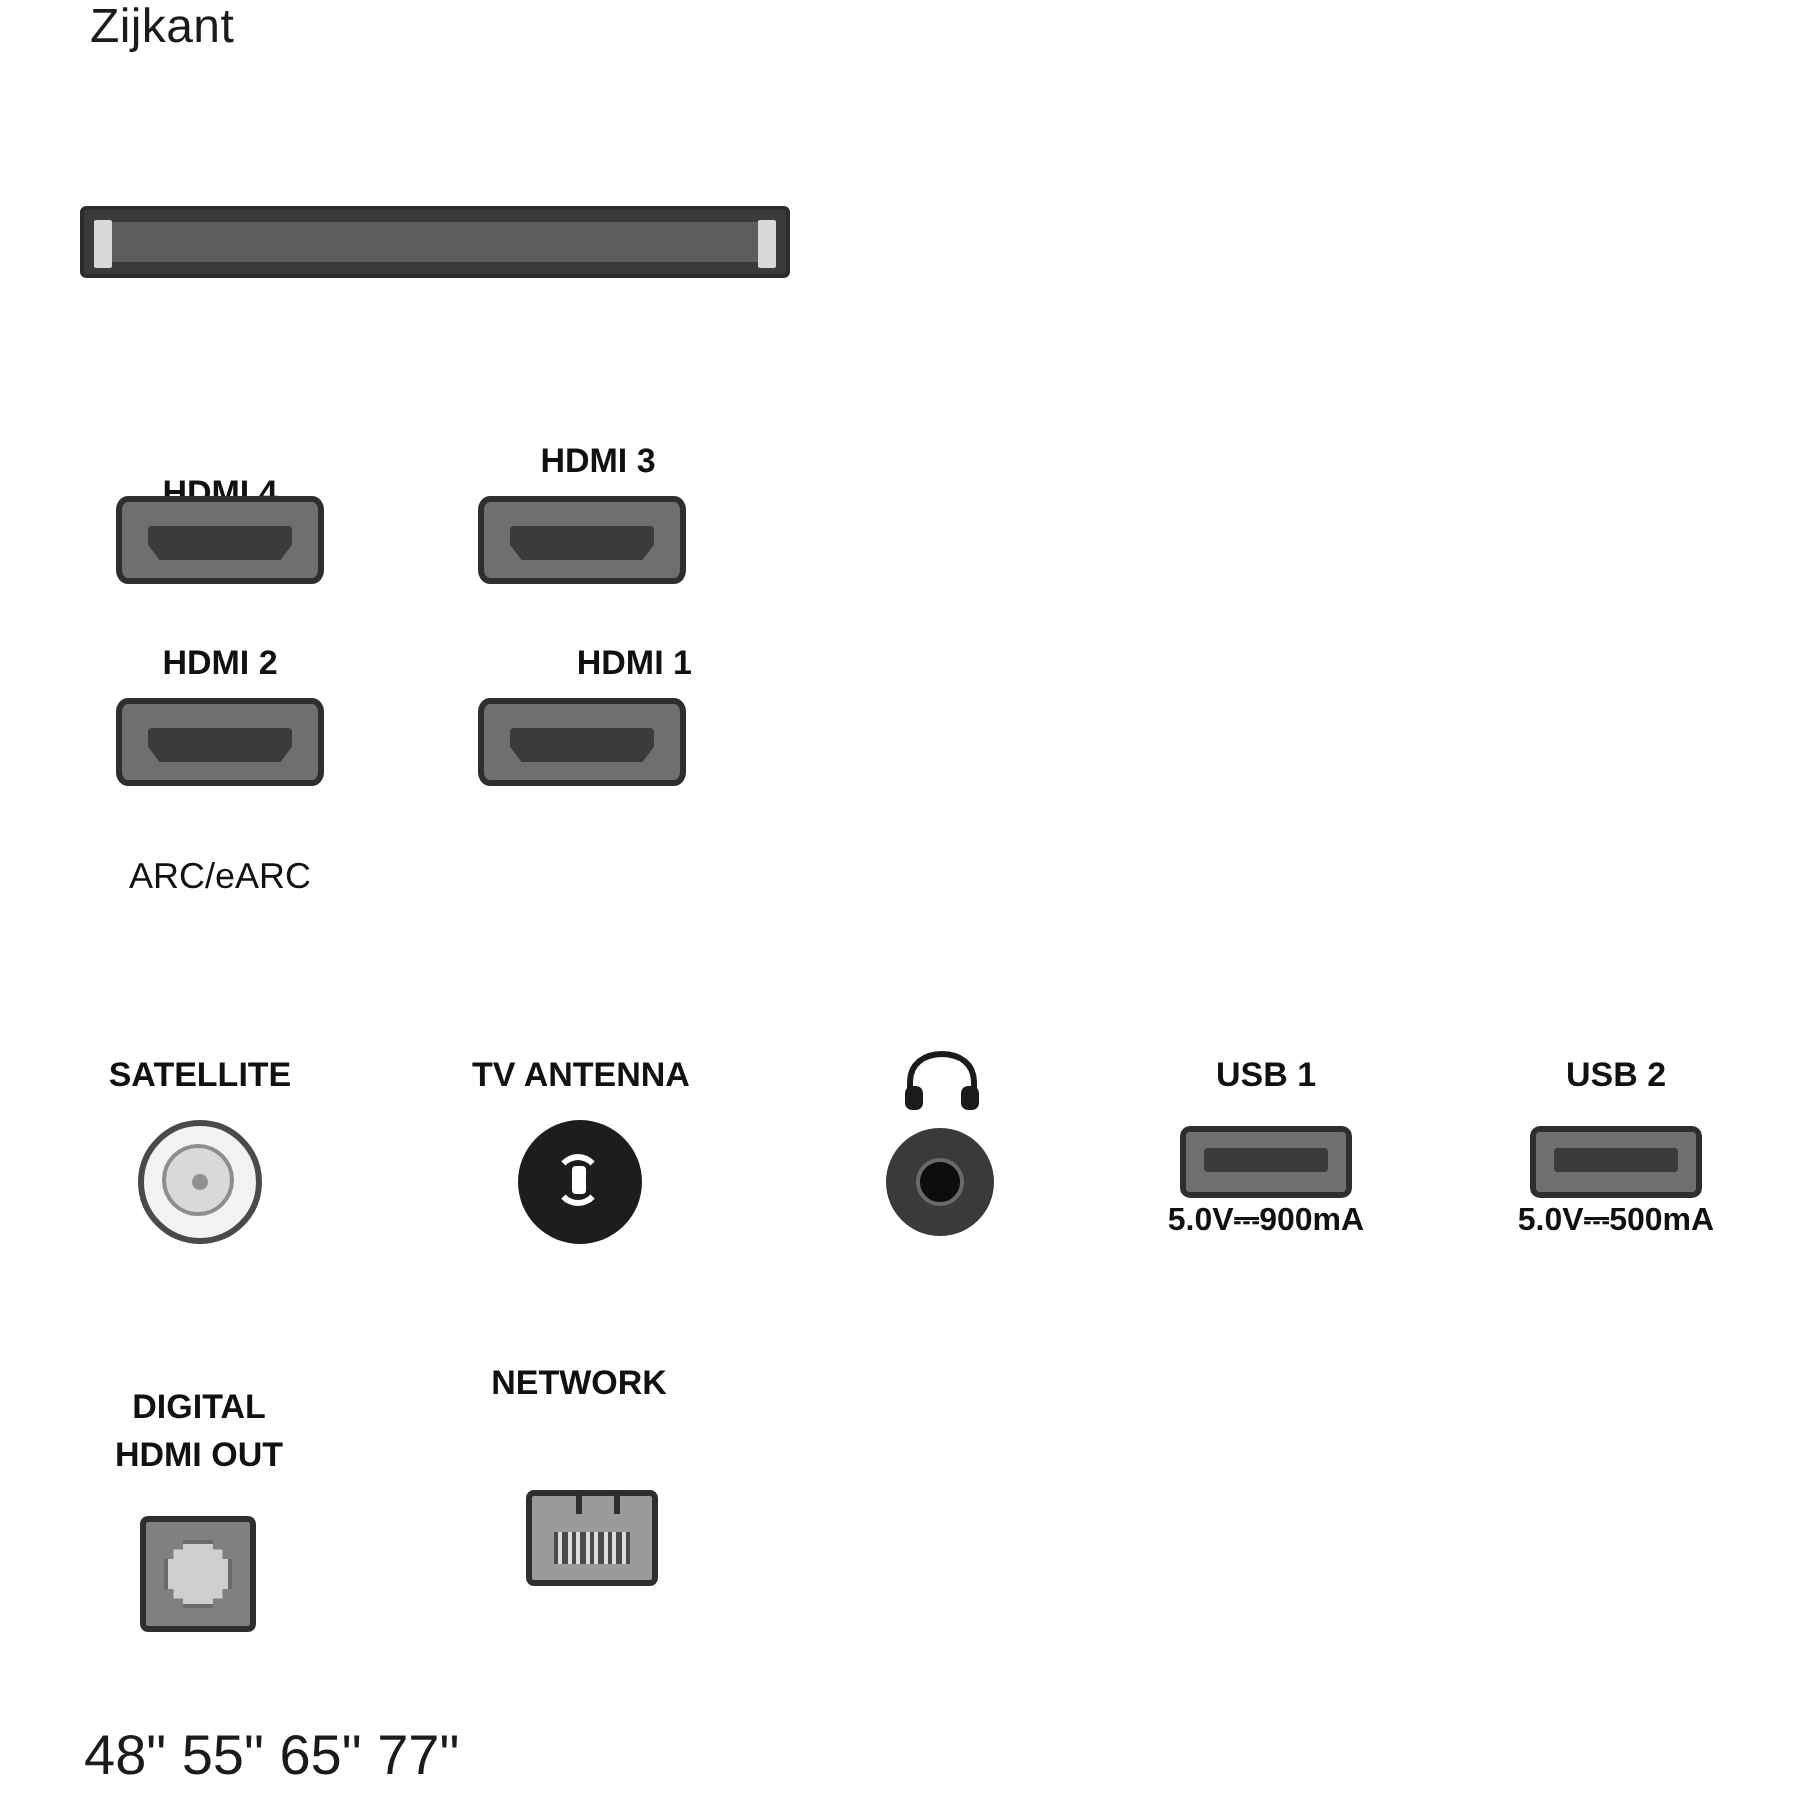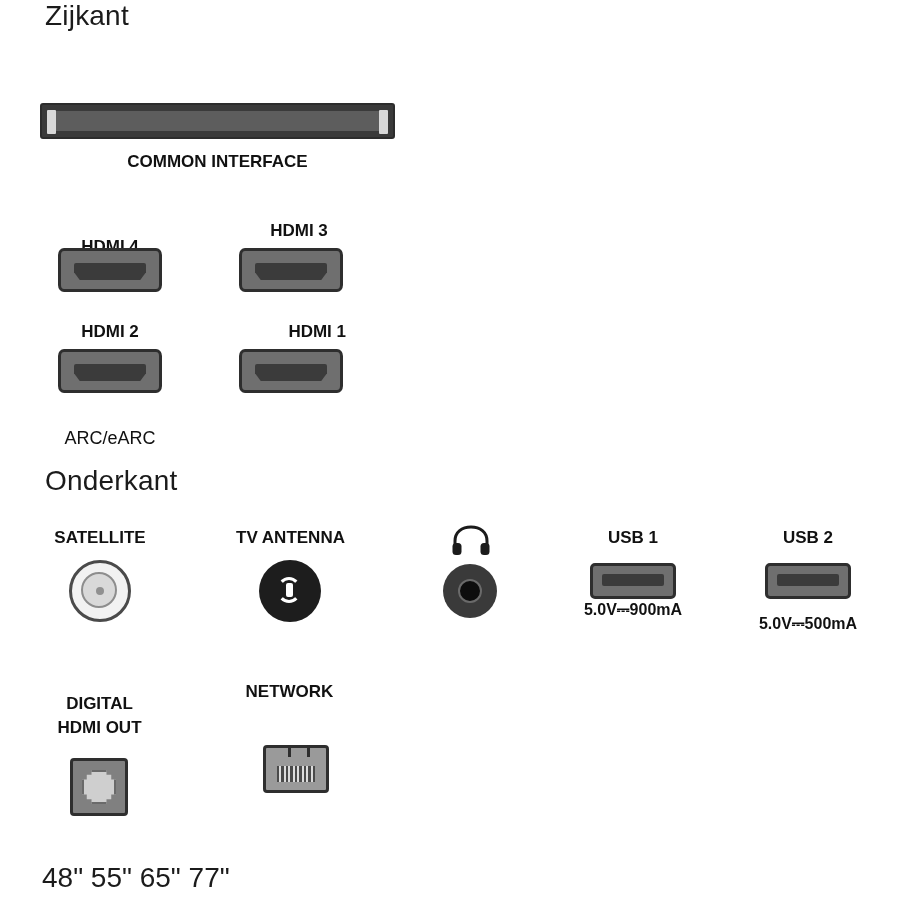--- a/index.html
+++ b/index.html
@@ -17,21 +17,21 @@
   }
   .page {
     position: relative;
     width: 900px;
     height: 900px;
   }
 
   
   .section-title {
     position: absolute;
-    font-size: 28px;
+    font-size: 24px;
     font-weight: 400;
     letter-spacing: 0.2px;
     color: #1b1b1b;
     white-space: nowrap;
   }
   #title-side { left: 45px; top: 0px; }
   #title-bottom { left: 45px; top: 465px; }
 
   
   .lbl {
@@ -293,21 +293,20 @@
 
 <div class="page">
 
   <div class="section-title" id="title-side">Zijkant</div>
 
   <div class="ci-slot">
     <div class="ci-inner"></div>
     <div class="ci-tab l"></div>
     <div class="ci-tab r"></div>
   </div>
-  <div class="lbl" style="left:40px; top:152px; width:355px;">COMMON INTERFACE</div>
 
   <div class="lbl" style="left:55px; top:221px; width:110px;margin-top:16px;">HDMI 4</div>
   <div class="hdmi" style="left:58px; top:248px;">
     <div class="mouth"></div>
   </div>
 
   <div class="lbl" style="left:244px; top:221px; width:110px;">HDMI 3</div>
   <div class="hdmi" style="left:239px; top:248px;">
     <div class="mouth"></div>
   </div>
@@ -316,21 +315,20 @@
   <div class="hdmi" style="left:58px; top:349px;">
     <div class="mouth"></div>
   </div>
   <div class="lbl reg" style="left:45px; top:400px; width:130px; font-size:18px;margin-top:28px;">ARC/eARC</div>
 
   <div class="lbl" style="left:236px; top:322px; width:110px;text-align:right;">HDMI 1</div>
   <div class="hdmi" style="left:239px; top:349px;">
     <div class="mouth"></div>
   </div>
 
-  <div class="section-title" id="title-bottom">Onderkant</div>
 
   <div class="lbl" style="left:30px; top:528px; width:140px;">SATELLITE</div>
   <div class="sat" style="left:69px; top:560px;">
     <div class="ring"></div>
     <div class="pin"></div>
   </div>
 
   <div class="lbl" style="left:208px; top:528px; width:165px;text-align:center;">TV ANTENNA</div>
   <div class="ant" style="left:259px; top:560px;">
     <div class="c"></div>
@@ -351,21 +349,21 @@
   <div class="lbl" style="left:558px; top:528px; width:150px;">USB 1</div>
   <div class="usb" style="left:590px; top:563px;">
     <div class="bar"></div>
   </div>
   <div class="lbl small" style="left:548px; top:601px; width:170px;">5.0V⎓900mA</div>
 
   <div class="lbl" style="left:733px; top:528px; width:150px;">USB 2</div>
   <div class="usb" style="left:765px; top:563px;">
     <div class="bar"></div>
   </div>
-  <div class="lbl small" style="left:723px; top:615px; width:170px;">5.0V⎓500mA</div>
+  <div class="lbl small" style="left:723px; top:601px; width:170px;">5.0V⎓500mA</div>
 
   <div class="lbl" style="left:27px; top:694px; width:145px;">DIGITAL</div>
   <div class="lbl" style="left:27px; top:718px; width:145px;">HDMI OUT</div>
   <div class="optical" style="left:70px; top:758px;">
     <div class="shape"></div>
   </div>
 
   <div class="lbl" style="left:222px; top:682px; width:135px;">NETWORK</div>
   <div class="rj45" style="left:263px; top:745px;">
     <div class="notch"></div>

